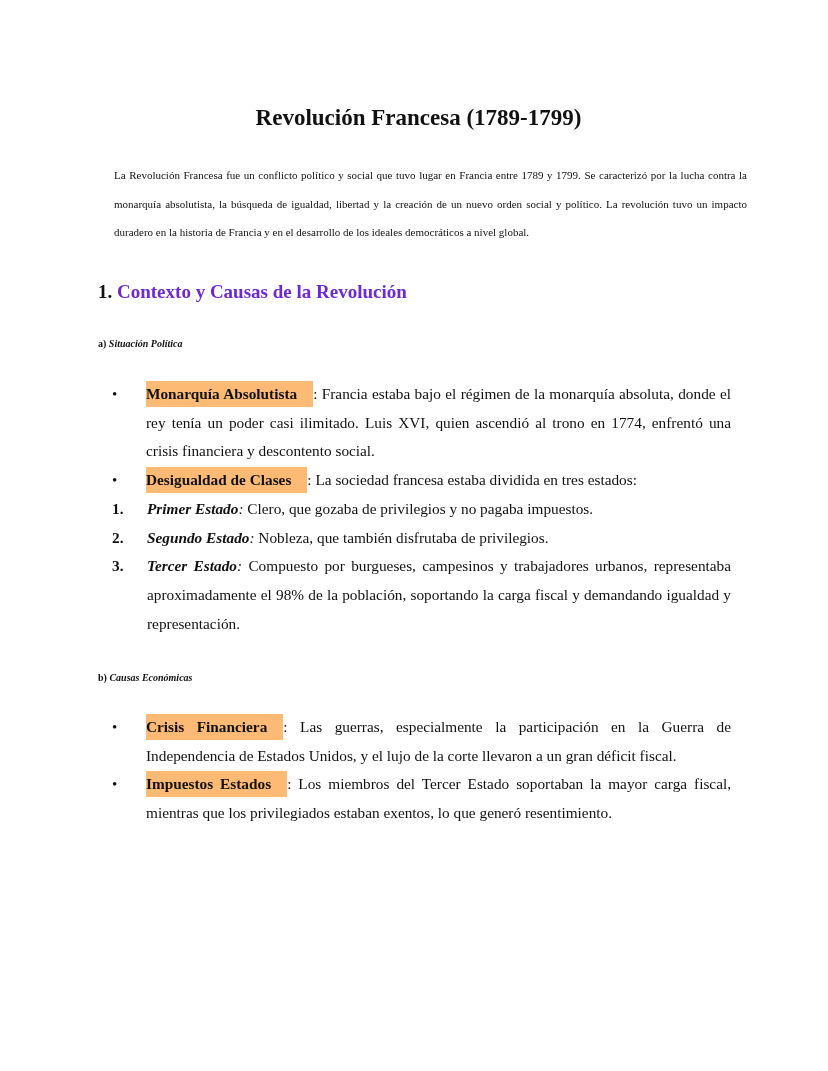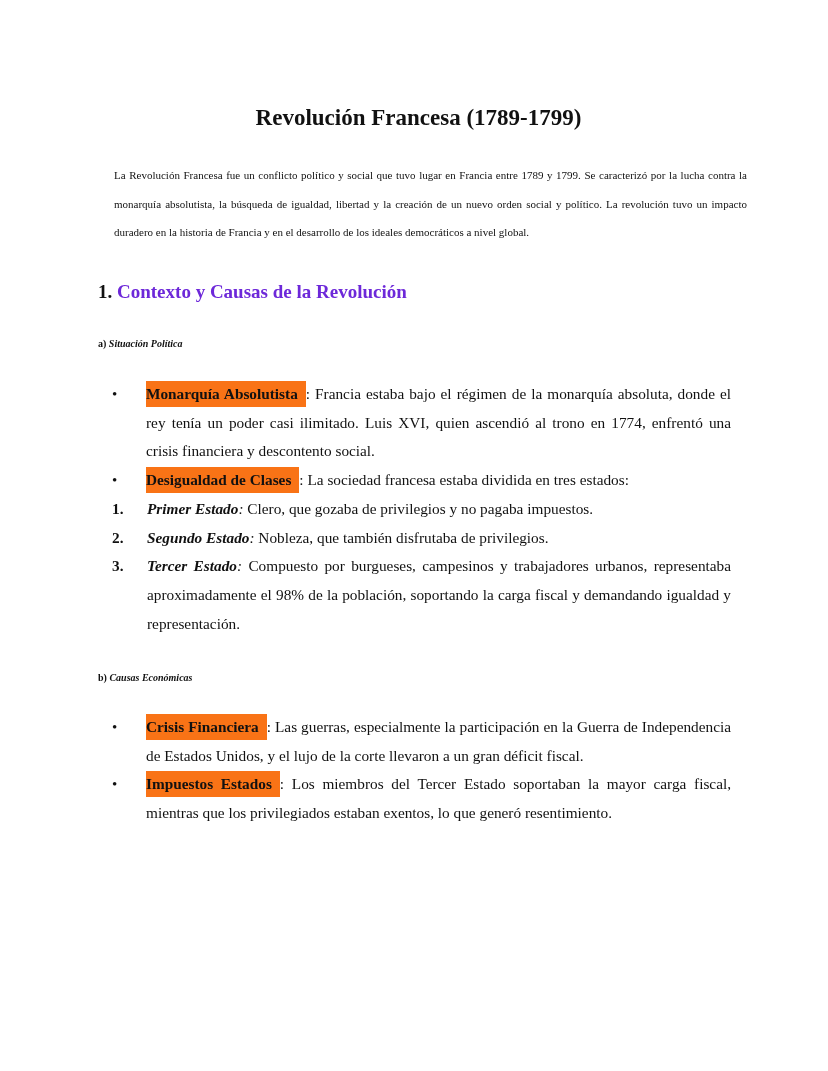--- a/index.html
+++ b/index.html
@@ -8,21 +8,21 @@
   .title { position: absolute; top: 99px; left: 0; width: 633px; text-align: center; font-weight: bold; font-size: 23px; line-height: 30px; margin: 4px; }
   .intro { position: absolute; top: 145px; left: 0; width: 633px; font-size: 11px; line-height: 28.7px; text-align: justify; margin: 16px; }
   .h2 { position: absolute; top: 279px; left: 0; font-weight: bold; font-size: 19px; line-height: 26px; margin: 0; white-space: nowrap; }
   .h2 .num { color: #111111; }
   .h2 .txt { color: #6d28d9; }
   .h3 { position: absolute; left: 0; font-weight: bold; font-size: 10px; line-height: 22px; margin: 0; white-space: nowrap; }
   .h3 .it { font-style: italic; }
   ul.bullets { position: absolute; left: 0; width: 633px; margin: 0; padding: 0; list-style: none; }
   ul.bullets > li { position: relative; padding-left: 48px; font-size: 15.3px; line-height: 28.7px; text-align: justify; }
   ul.bullets > li .dot { position: absolute; left: 14px; top: 0; font-size: 15px; }
-  .hl { background: #f97316; font-weight: bold; padding: 4px 8px 5px 0; }
+  .hl { background: #fdba74; font-weight: bold; padding: 4px 16px 5px 0; }
   ol.sub { list-style: none; margin: 0; padding: 0; }
   ol.sub li { position: relative; padding-left: 49px; font-size: 15.3px; line-height: 28.7px; text-align: justify; }
   ol.sub li .n { position: absolute; left: 14px; top: 0; font-weight: bold; }
   ol.sub li .term { font-weight: bold; font-style: italic; margin-top: 17px; }
   ol.sub li .colon { font-style: italic; }
 </style>
 </head>
 <body>
 
 <div class="page">

